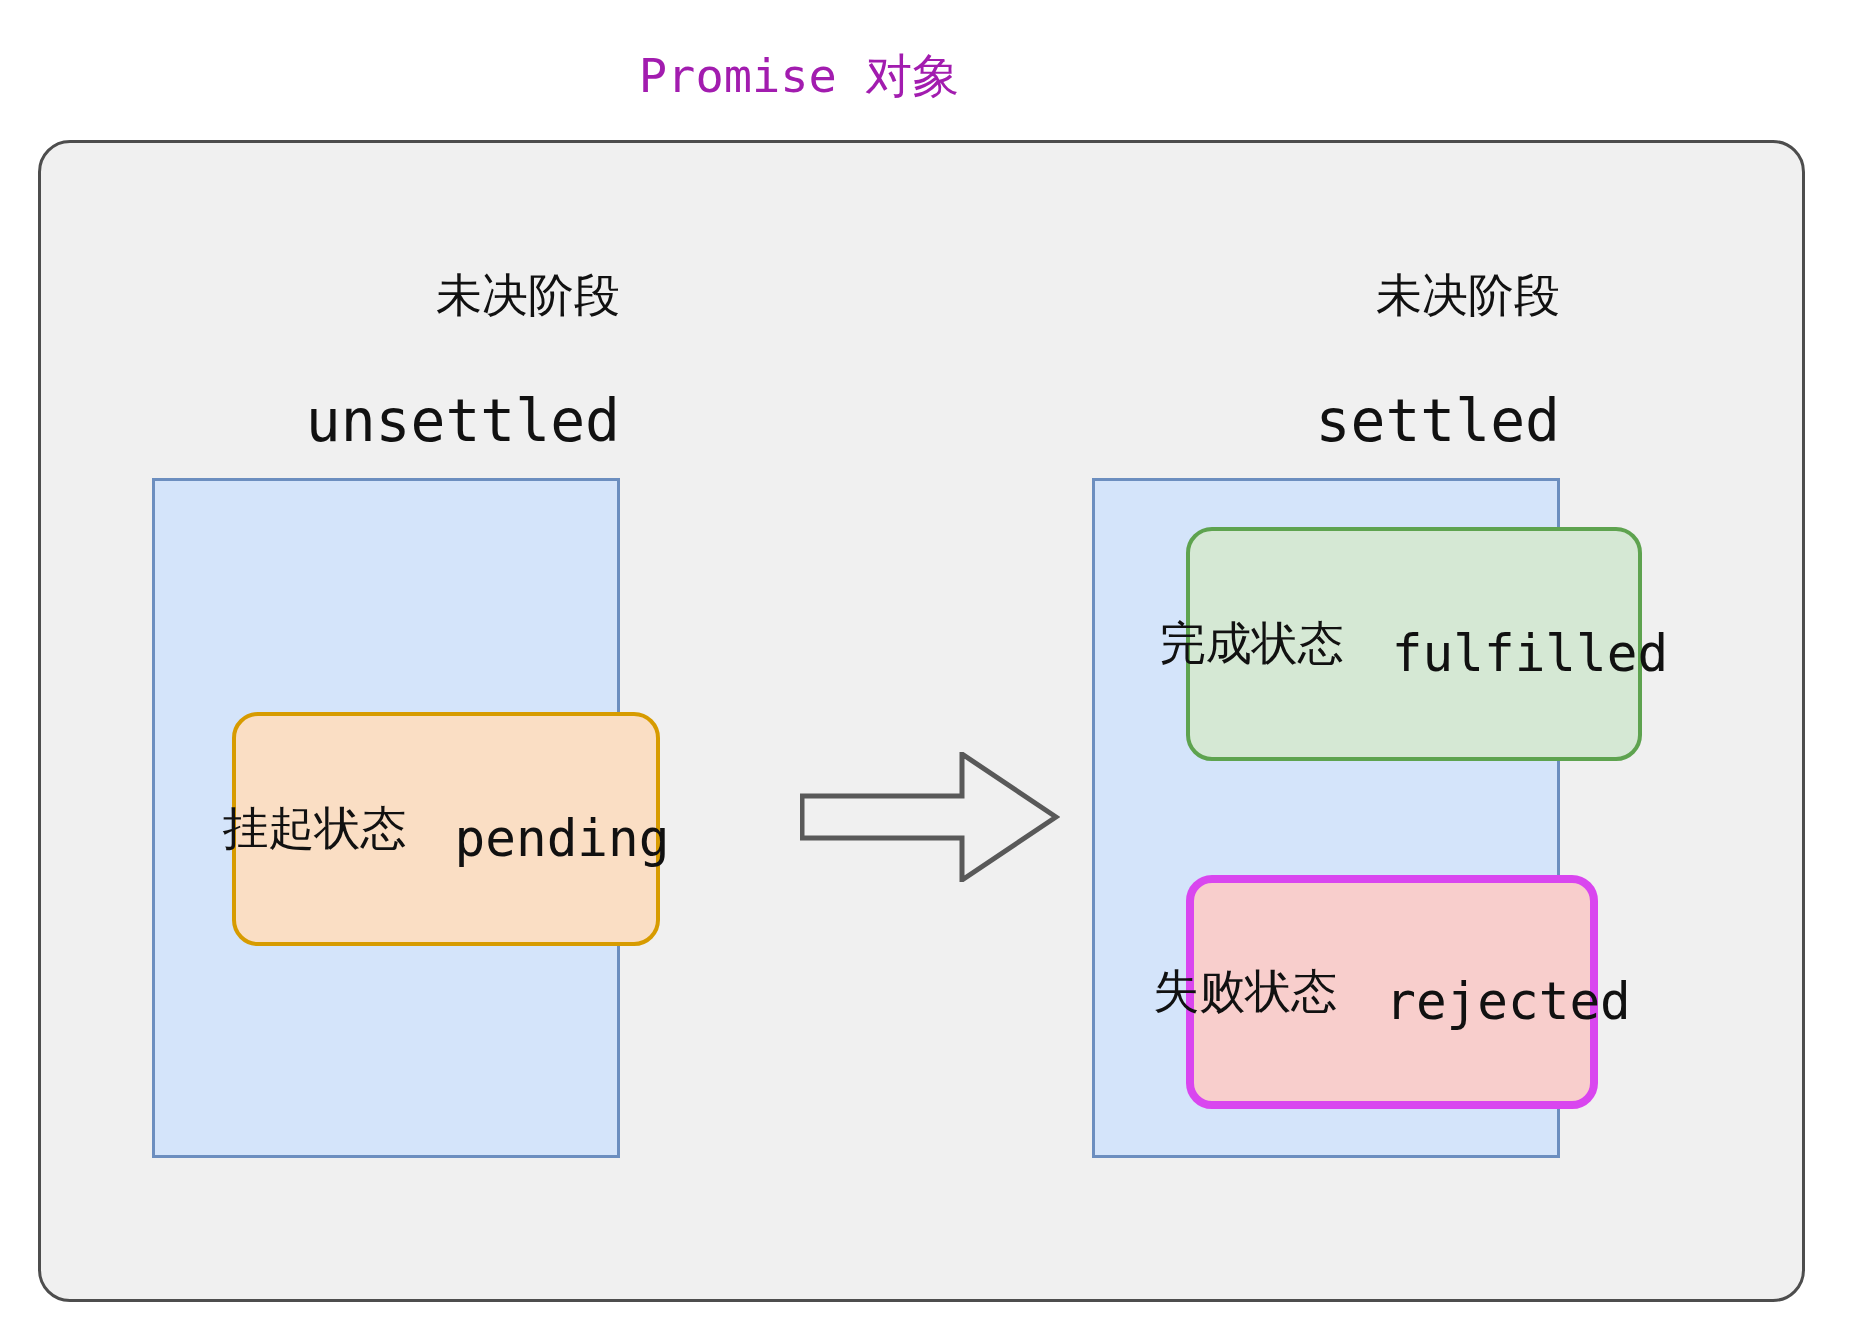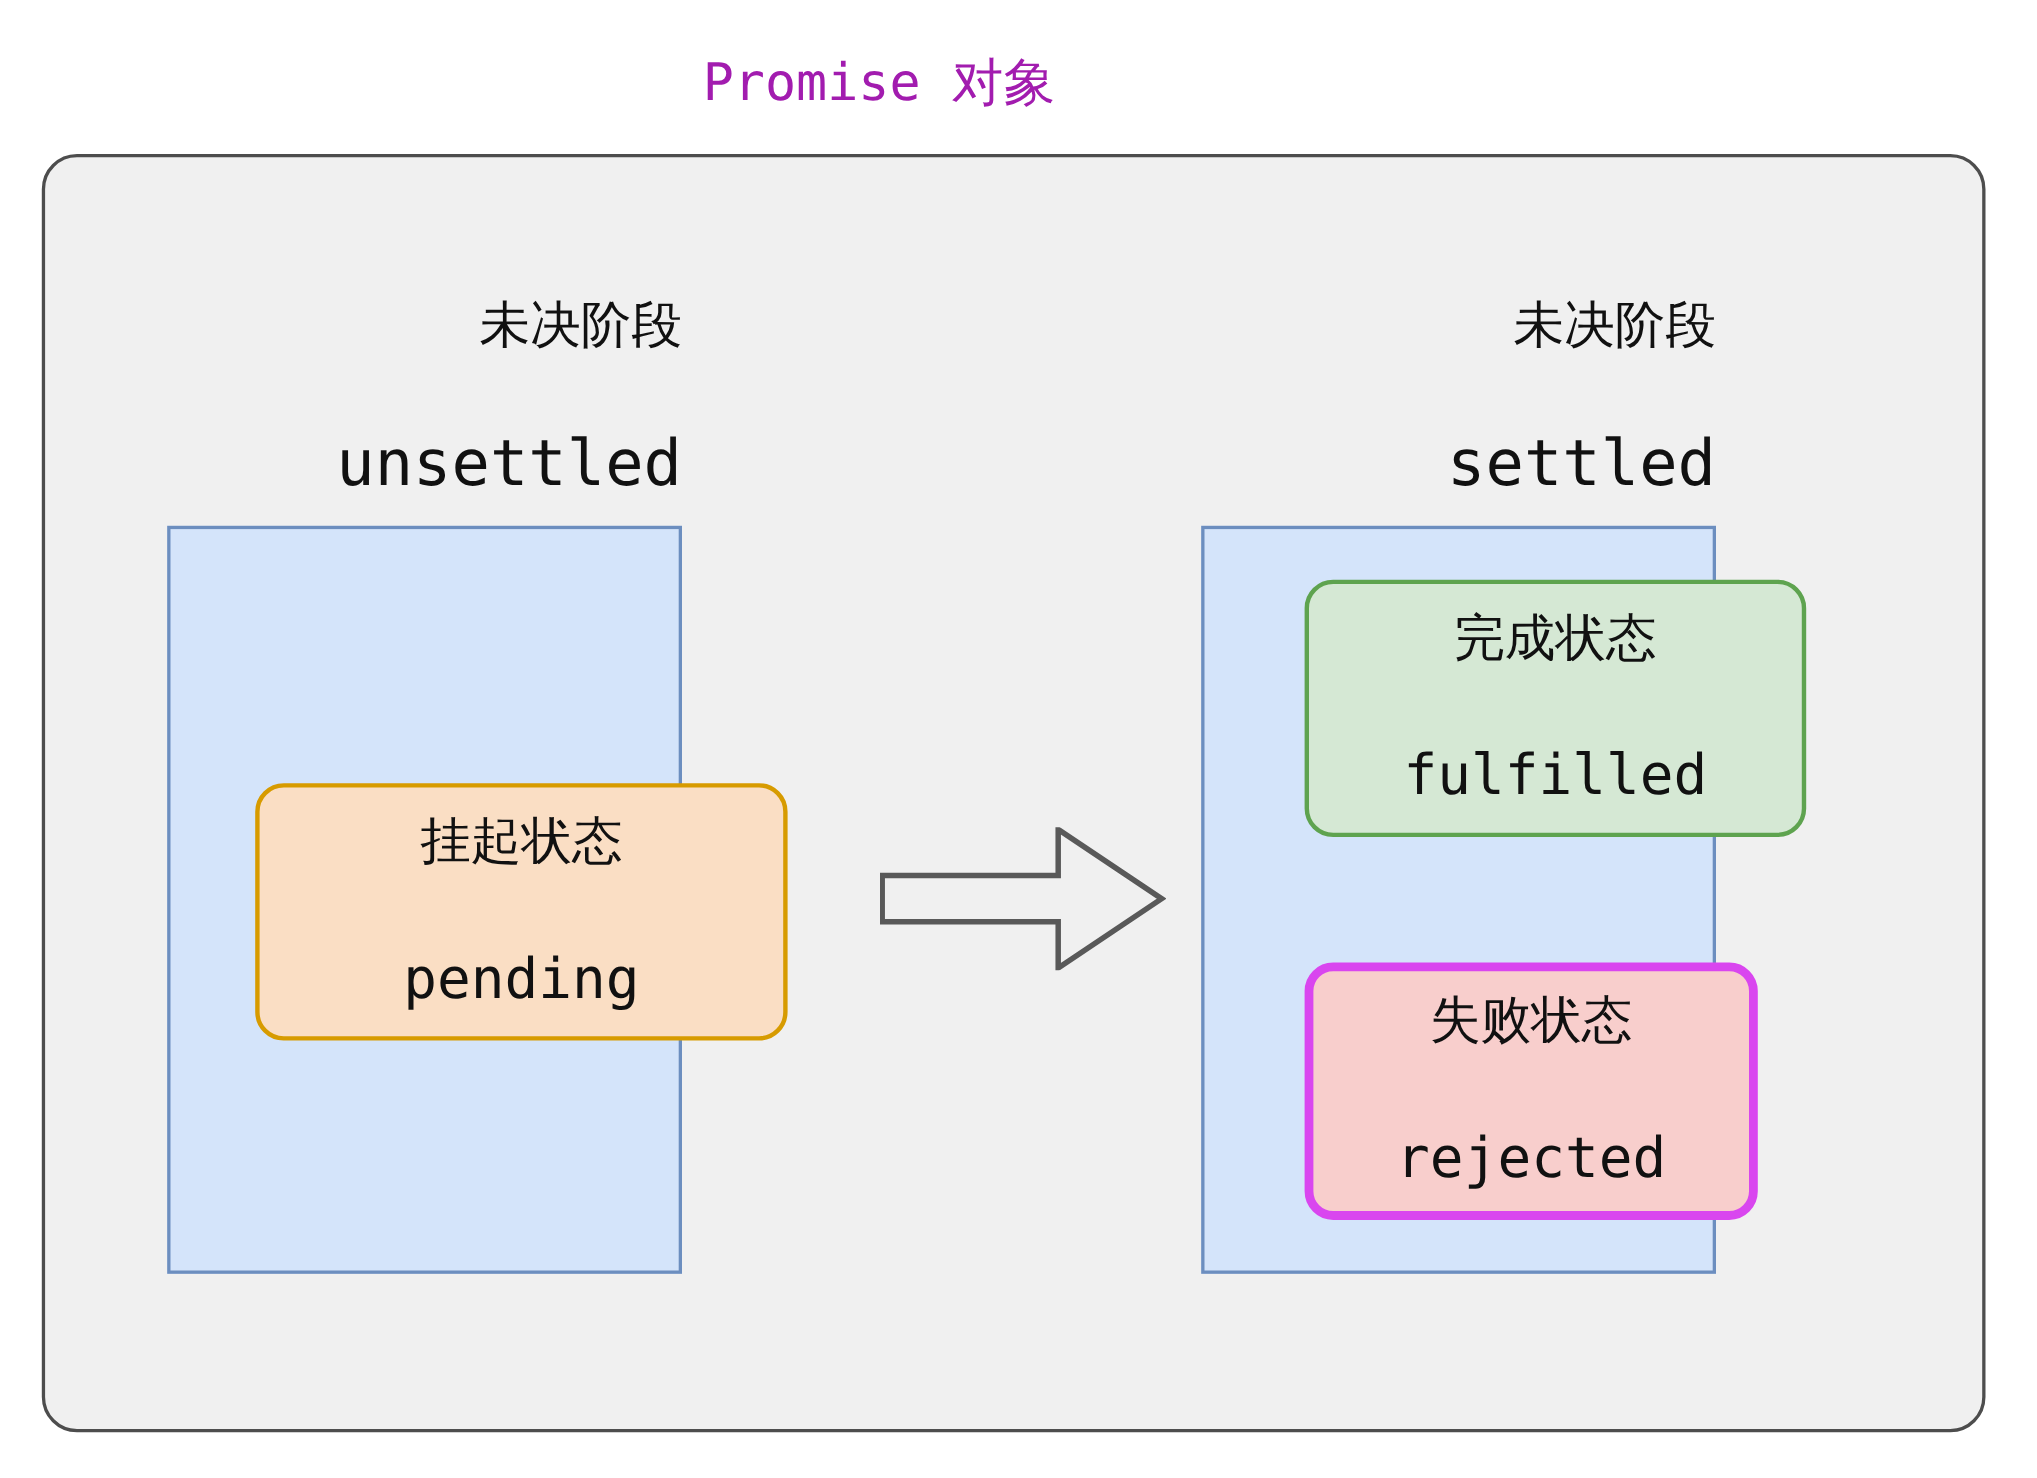--- a/index.html
+++ b/index.html
@@ -82,21 +82,21 @@
   }
   #panel-unsettled { left: 152px; top: 478px; width: 468px; height: 680px; }
   #panel-settled   { left: 1092px; top: 478px; width: 468px; height: 680px; }
 
   
   .state-box {
     position: absolute;
     box-sizing: border-box;
     border-radius: 26px;
     display: flex;
-    flex-direction: column;
+    flex-direction: row;
     align-items: center;
     justify-content: center;
     text-align: center;
     gap: 48px;
   }
   .state-box .cn {
     display: block;
     font-family: "DejaVu Sans", "Liberation Sans", sans-serif;
     font-size: 46px;
     line-height: 1.2;
@@ -107,21 +107,21 @@
     display: block;
     margin-top: 20px;
     font-family: "DejaVu Sans Mono", "Liberation Mono", monospace;
     font-size: 51px;
     line-height: 1.2;
     color: #111111;
     white-space: pre;
   }
 
   #state-pending {
-    left: 232px; top: 712px; width: 484px; height: 234px;
+    left: 232px; top: 712px; width: 428px; height: 234px;
     background: #fadec4;
     border: 4px solid #d79b00;
   }
   #state-fulfilled {
     left: 1186px; top: 527px; width: 456px; height: 234px;
     background: #d5e8d4;
     border: 4px solid #5ea34f;
   }
   #state-rejected {
     left: 1186px; top: 875px; width: 412px; height: 234px;

